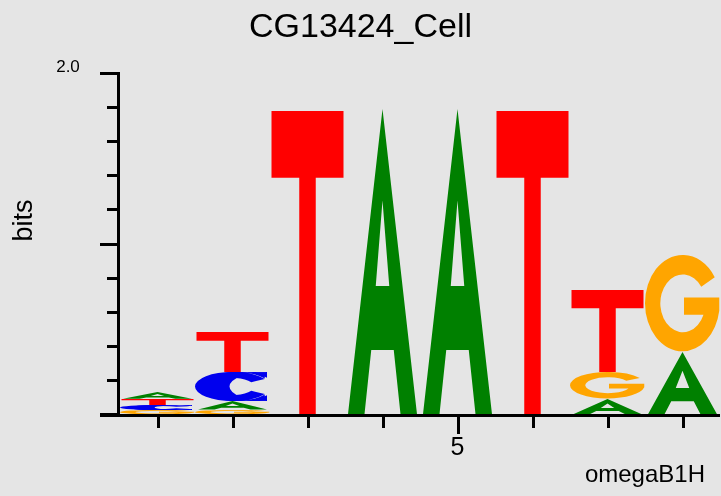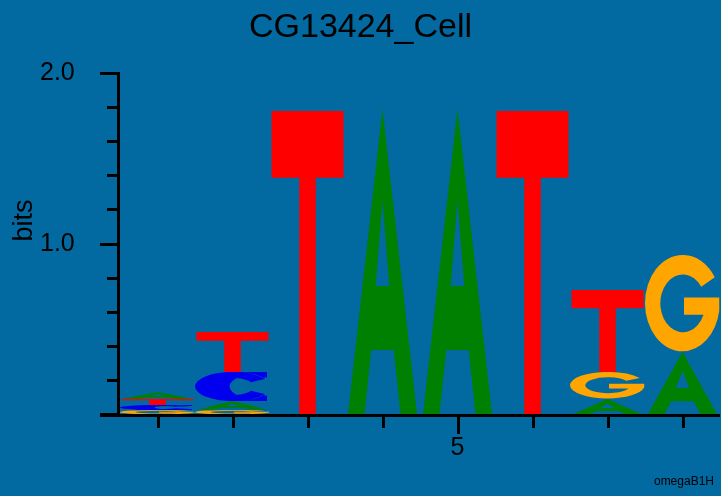--- a/index.html
+++ b/index.html
@@ -7,21 +7,21 @@
     padding: 0;
     background: #ffffff;
   }
   body {
     font-family: "Liberation Sans", sans-serif;
   }
   #logo-root {
     position: relative;
     width: 721px;
     height: 496px;
-    background: #0369a1;
+    background: #e5e5e5;
     overflow: hidden;
   }
   #title {
     position: absolute;
     left: 0;
     top: 6px;
     width: 721px;
     text-align: center;
     font-size: 34px;
     color: #000000;
@@ -48,22 +48,22 @@
     position: absolute;
     background: #000000;
     height: 3px;
   }
   .ytick.major { width: 18px; left: 100px; }
   .ytick.minor { width: 11px; left: 107px; }
   .ylabel-val {
     position: absolute;
     right: 0;
     width: 56px;
-    text-align: left;
-    font-size: 25px;
+    text-align: center;
+    font-size: 17px;
     color: #000000;
     font-family: "Liberation Sans", sans-serif;
   }
   #ylabels { position: absolute; left: 30px; top: 0; width: 66px; height: 496px; }
   #ytitle {
     position: absolute;
     left: -22px;
     top: 205px;
     width: 90px;
     text-align: center;
@@ -86,23 +86,23 @@
     top: 432px;
     width: 40px;
     margin-left: -20px;
     text-align: center;
     font-size: 25px;
     color: #000000;
     font-family: "Liberation Sans", sans-serif;
   }
   #watermark {
     position: absolute;
-    right: 7px;
+    right: 16px;
     bottom: 8px;
-    font-size: 12px;
+    font-size: 24px;
     color: #000000;
     font-family: "Liberation Sans", sans-serif;
   }
   
   .stack {
     position: absolute;
     bottom: 0;
     display: flex;
     flex-direction: column;
     justify-content: flex-end;
@@ -130,21 +130,20 @@
 </head>
 <body>
 
 <div id="logo-root">
 
   <div id="title">CG13424_Cell</div>
 
   <div id="ytitle">bits</div>
 
   <div id="ylabels">
-      <div class="ylabel-val" style="top: 227.5px;">1.0</div>
       <div class="ylabel-val" style="top: 57px;">2.0</div>
     </div>
 
   <div id="yaxis-line"></div>
   <div id="xaxis-line"></div>
 
   <div id="yticks-holder">
       <div class="ytick major" style="top: 413px;"></div>
       <div class="ytick major" style="top: 242.5px;"></div>
       <div class="ytick major" style="top: 72px;"></div>

